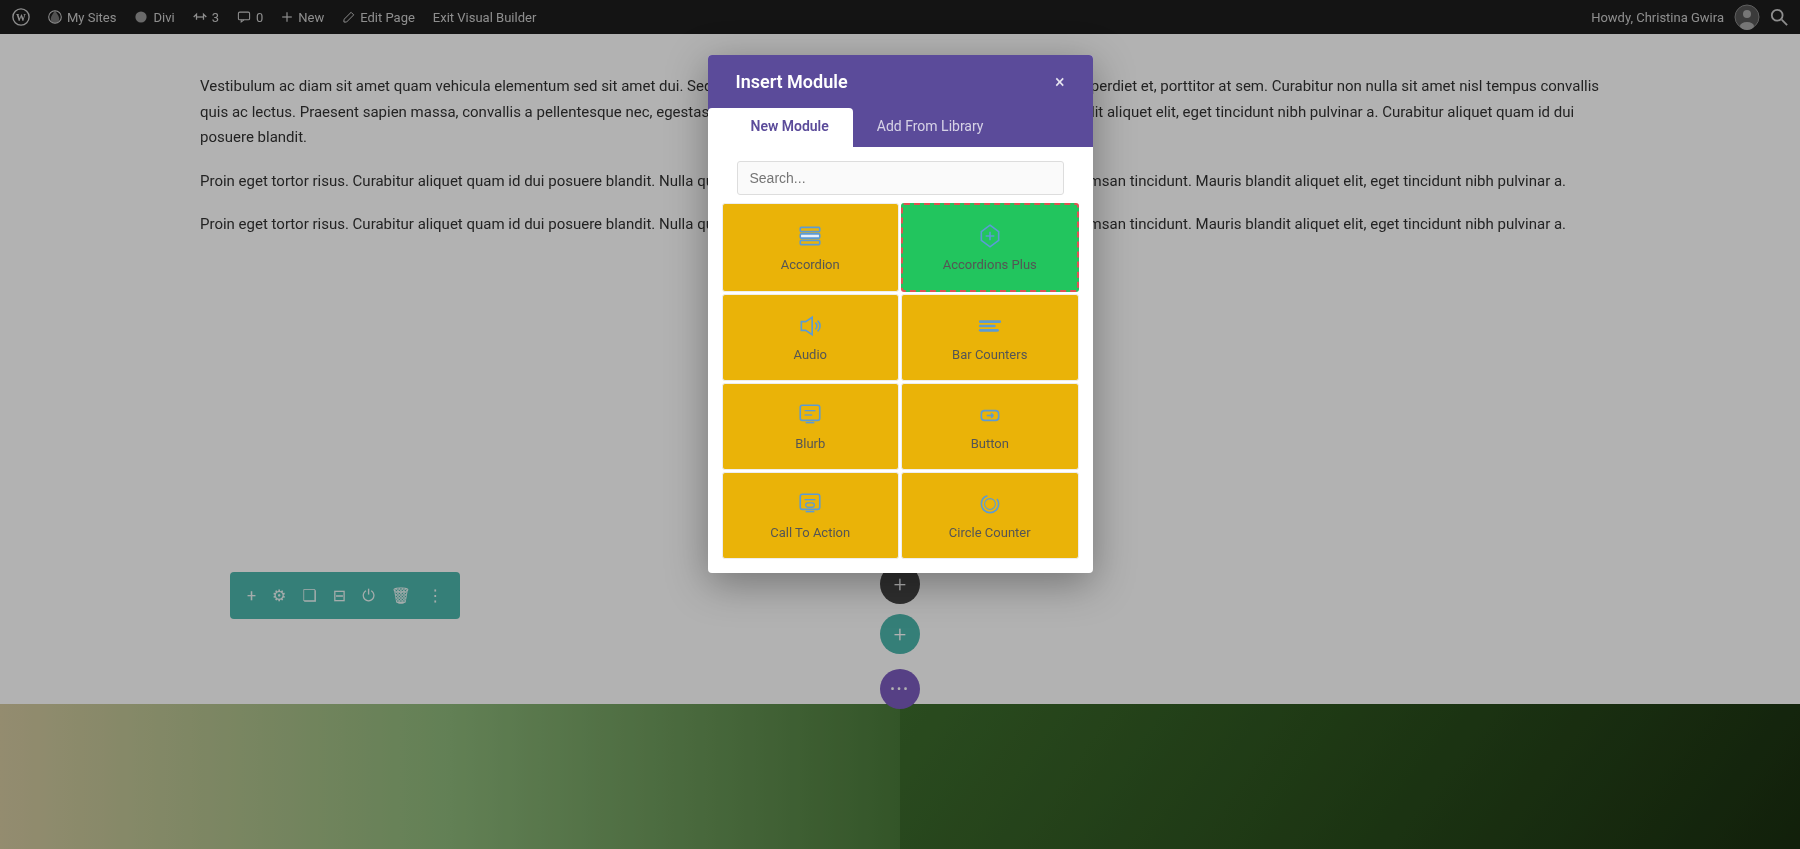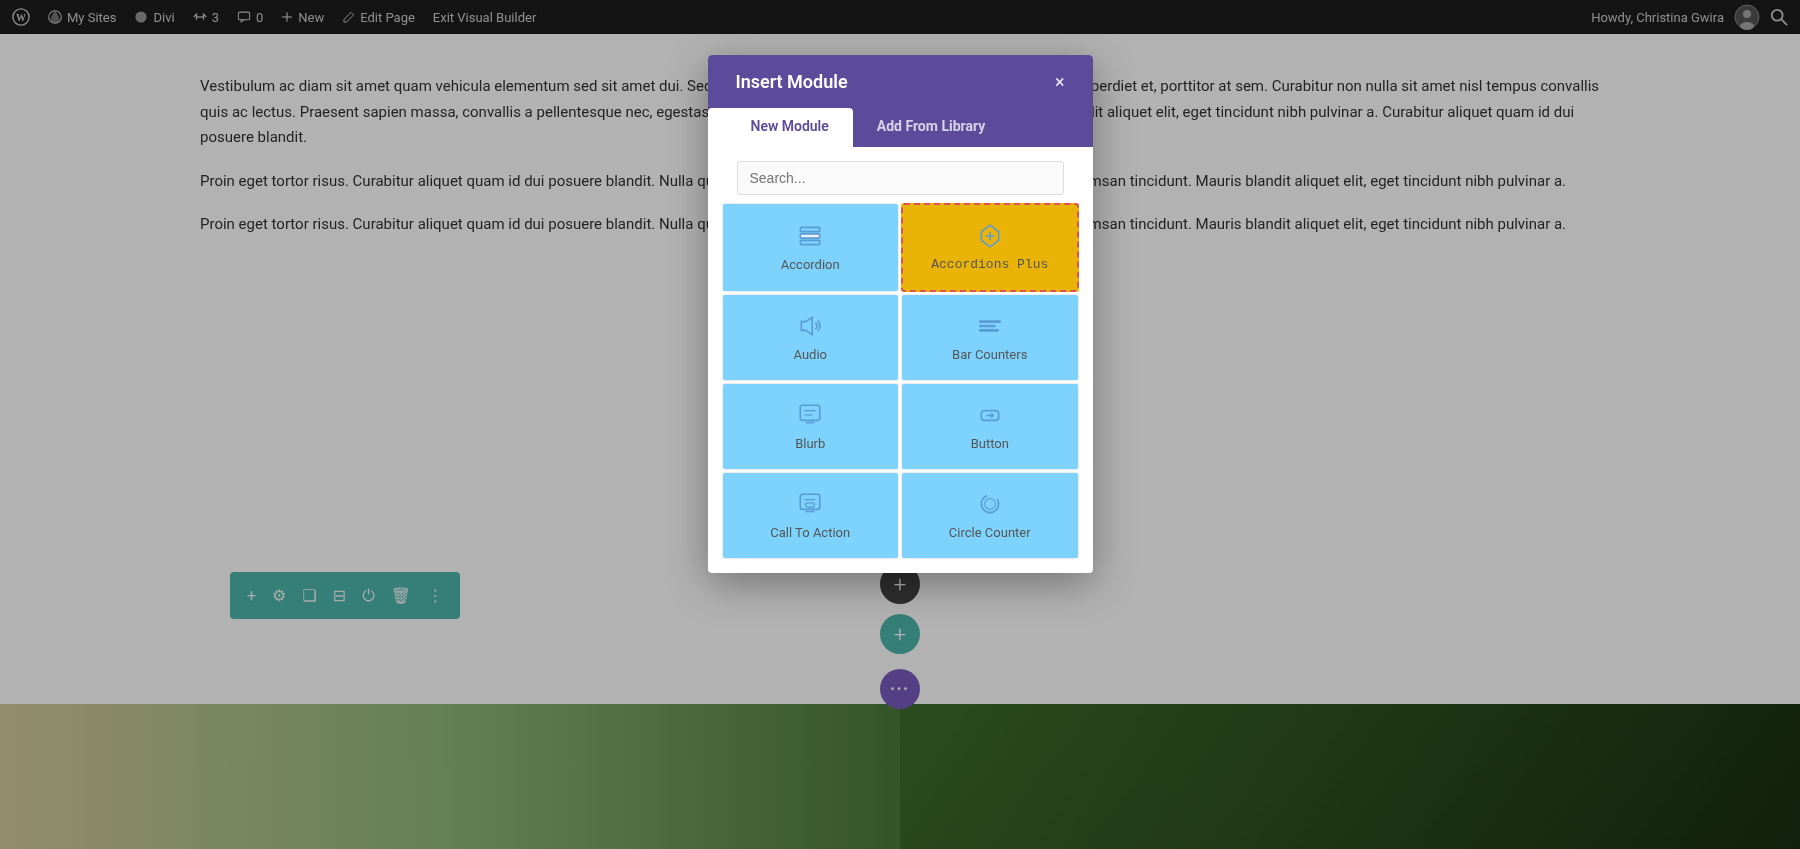--- a/index.html
+++ b/index.html
@@ -153,21 +153,20 @@
       background: #5b4b9a;
       display: flex;
       padding: 0 0 0 0;
     }
     .modal-tab {
       padding: 10px 24px;
       font-size: 14px;
       cursor: pointer;
       color: rgba(255,255,255,0.75);
       border-bottom: 3px solid transparent;
-      font-weight: bold;
     }
     .modal-tab.active {
       color: #fff;
       background: #fff;
       color: #5b4b9a;
       font-weight: 600;
       border-radius: 4px 4px 0 0;
       padding-left: 43px;
     }
 
@@ -198,27 +197,26 @@
     .module-item {
       display: flex;
       flex-direction: column;
       align-items: center;
       justify-content: center;
       padding: 18px 12px;
       border: 1px solid #eee;
       border-radius: 3px;
       cursor: pointer;
       gap: 8px;
-      background: #7dd3fc;
+      background: #eab308;
       transition: background 0.15s;
     }
     .module-item.highlighted {
       border: 2px dashed #e05252;
-      background: #eab308;
-      font-family: Liberation Mono, monospace;
+      background: #22c55e;
     }
     .module-item-label {
       font-size: 13px;
       color: #555;
       text-align: center;
     }
 
     
     .icon-svg {
       width: 26px;

